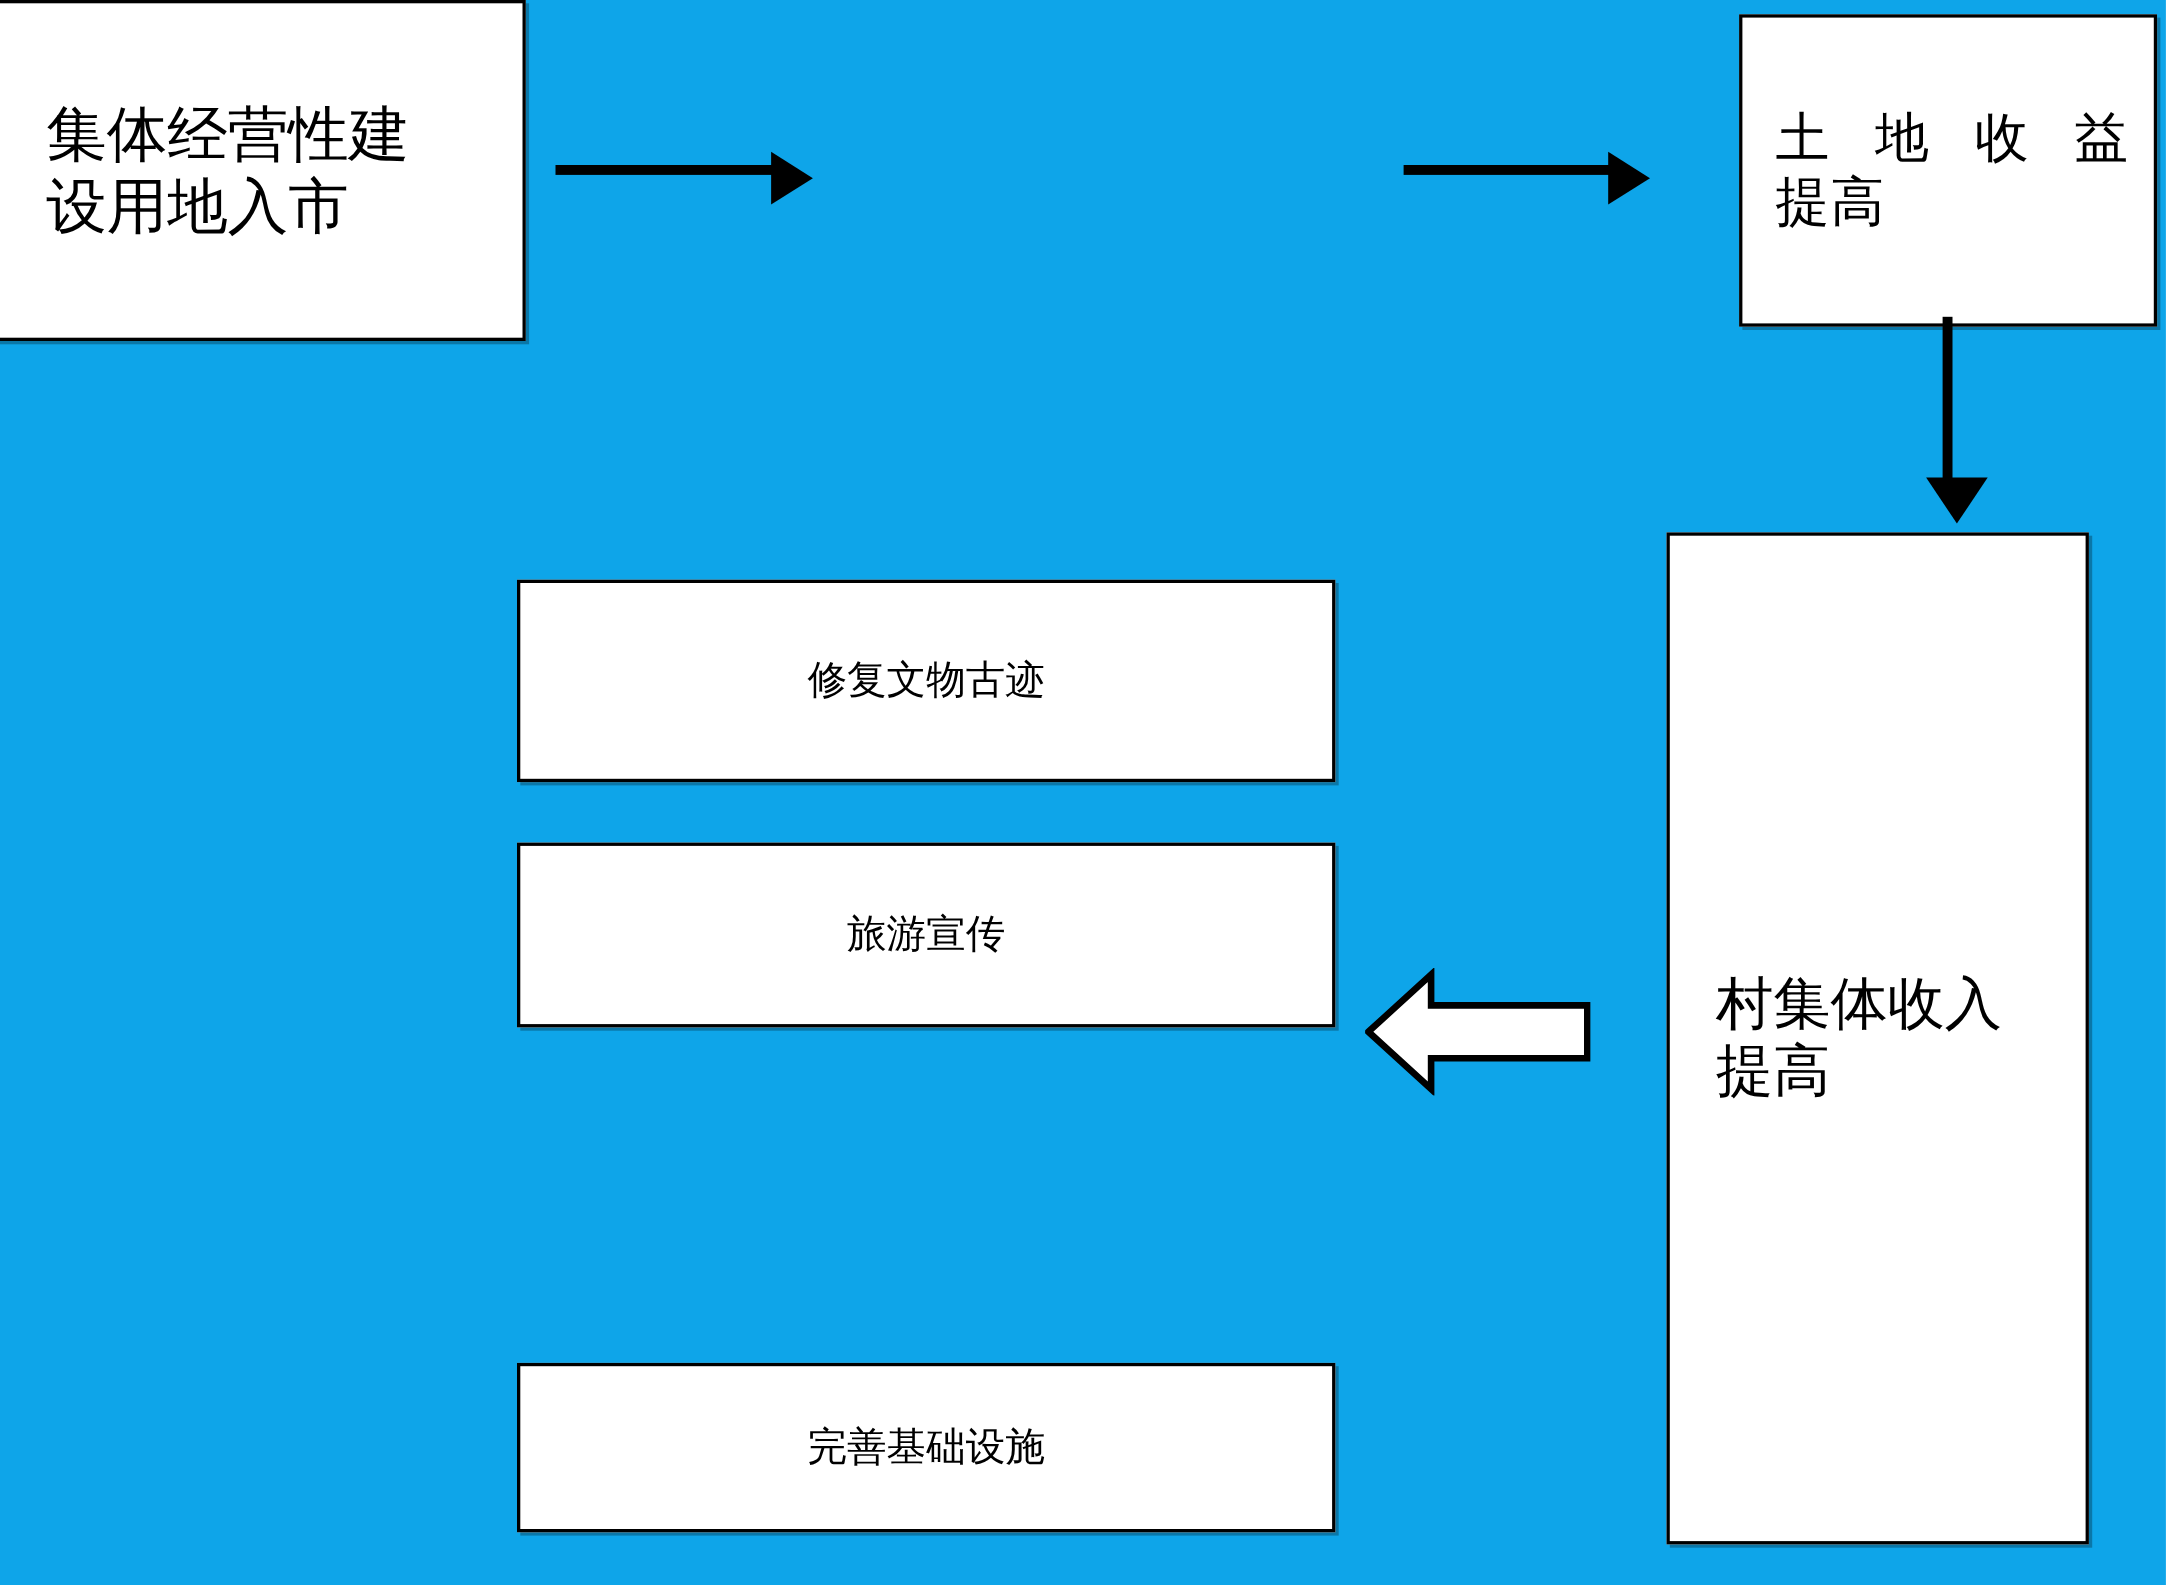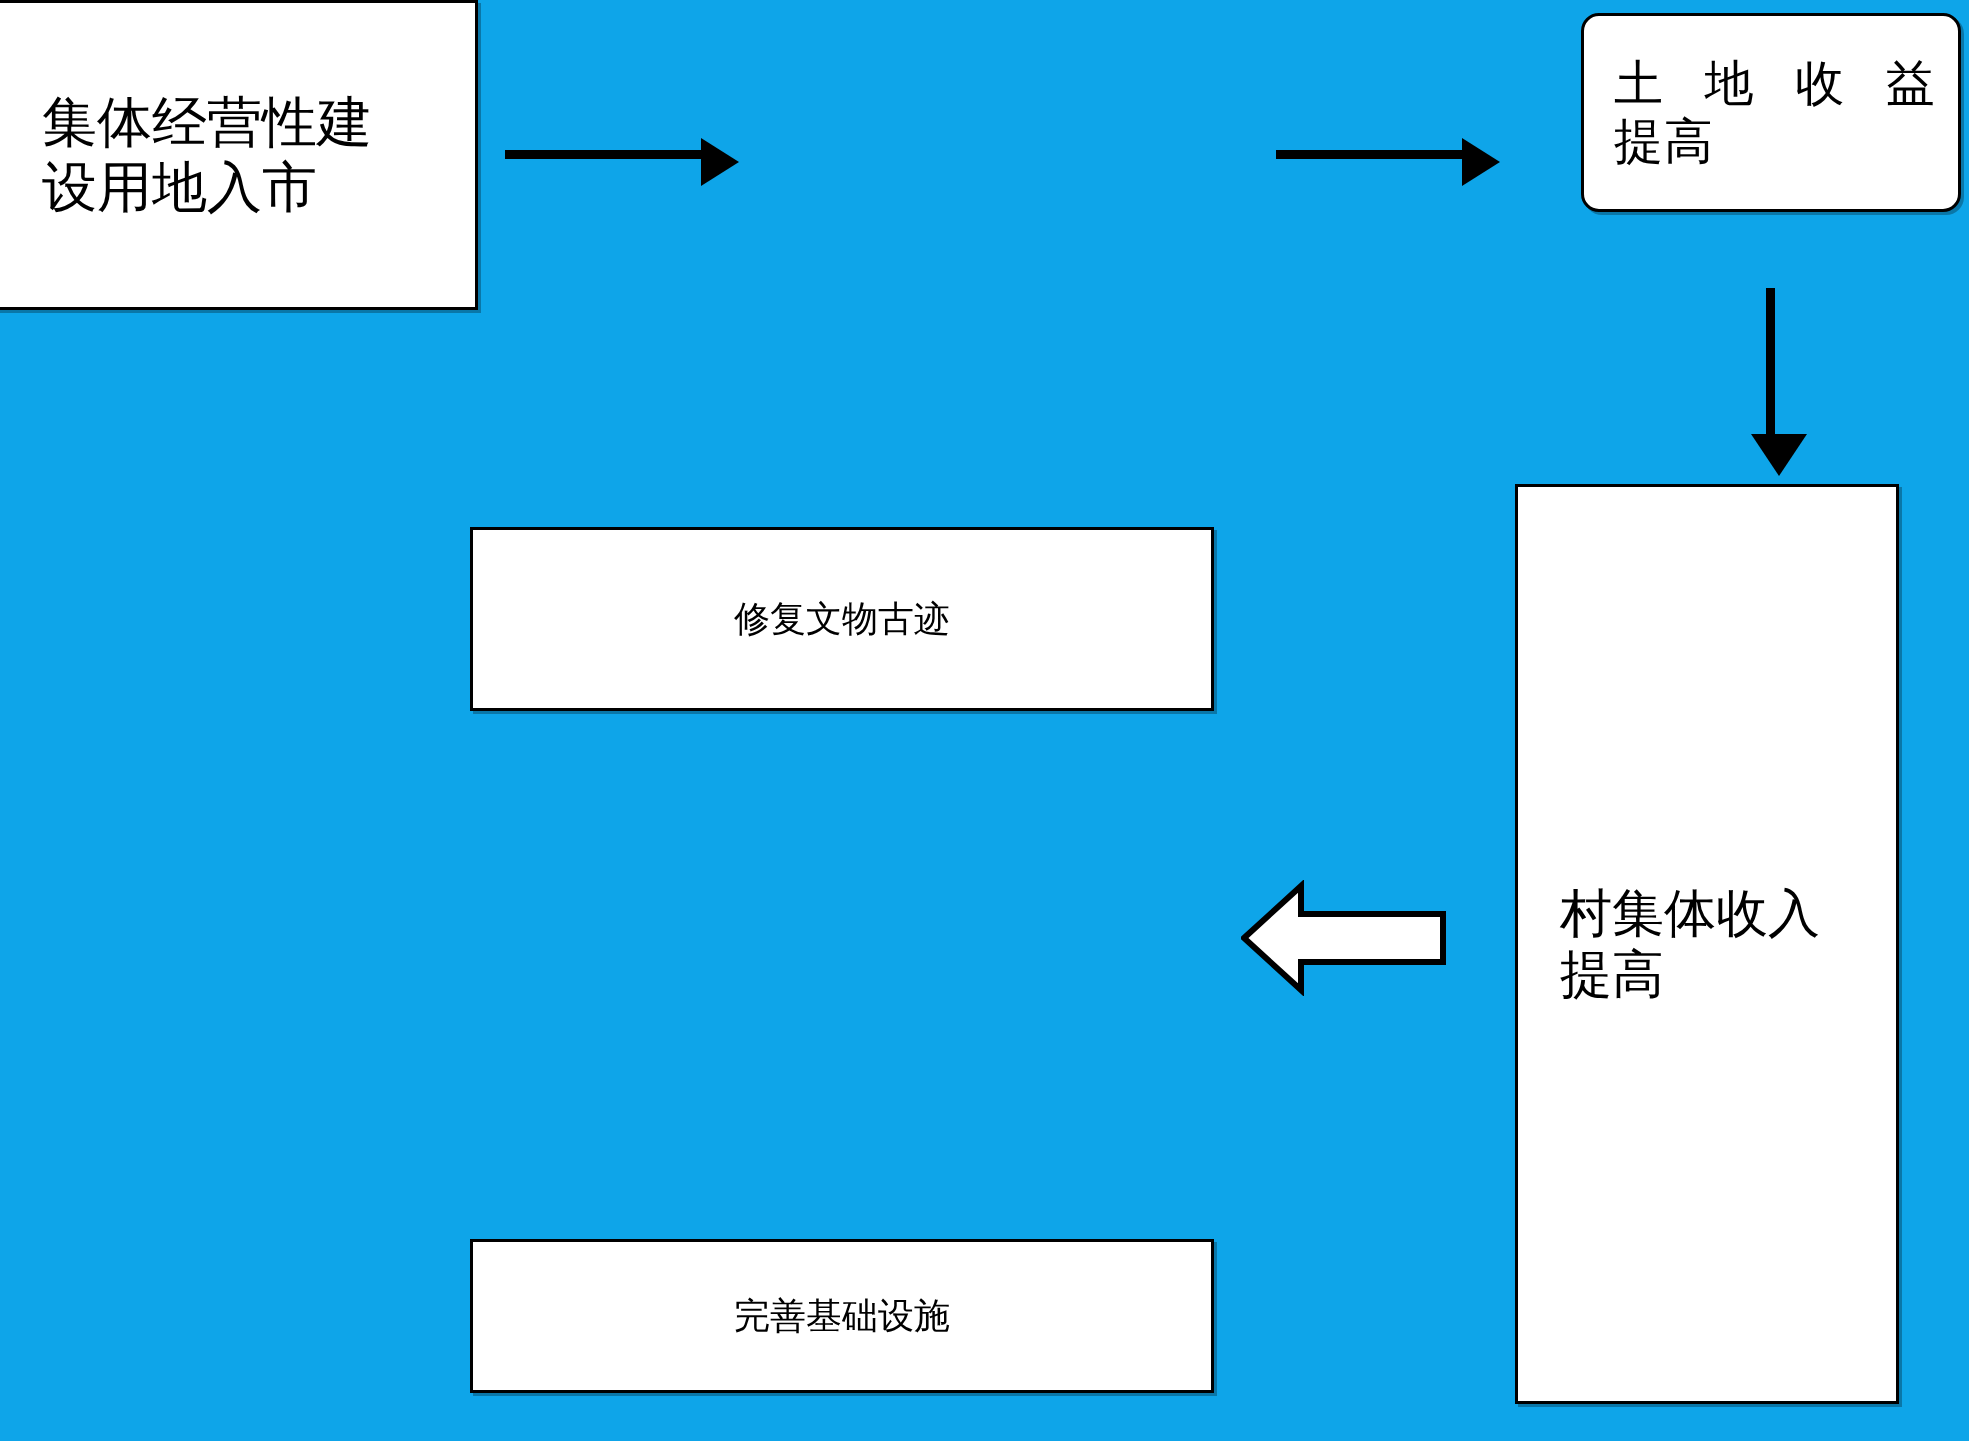--- a/index.html
+++ b/index.html
@@ -45,21 +45,21 @@
   #node-equal-rights {
     left: 760px; top: 13px; width: 486px; height: 277px;
   }
   #node-equal-rights .label {
     padding: 0 0 0 48px;
     font-size: 55px;
     text-align: left;
   }
 
   #node-land-revenue {
-    left: 1581px; top: 13px; width: 380px; height: 199px; border-radius: 18px;
+    left: 1581px; top: 13px; width: 380px; height: 284px;
   }
   #node-land-revenue .label {
     padding: 0 0 0 30px;
     font-size: 49px;
     text-align: left;
     letter-spacing: 1px;
   }
   #node-land-revenue .line1 { letter-spacing: 13px; }
 
   
@@ -149,20 +149,23 @@
 
   <div class="node" id="node-village-income">
     <span class="label">村集体收入
 提高</span>
   </div>
 
   <div class="node list-node" id="node-restore-relics">
     <span class="label">修复文物古迹</span>
   </div>
 
+  <div class="node list-node" id="node-tourism-promo">
+    <span class="label">旅游宣传</span>
+  </div>
 
 
   <div class="node list-node" id="node-infrastructure">
     <span class="label">完善基础设施</span>
   </div>
 
   <div class="arrow-h" id="arrow-entry-to-rights">
     <span class="head"></span>
   </div>
 

